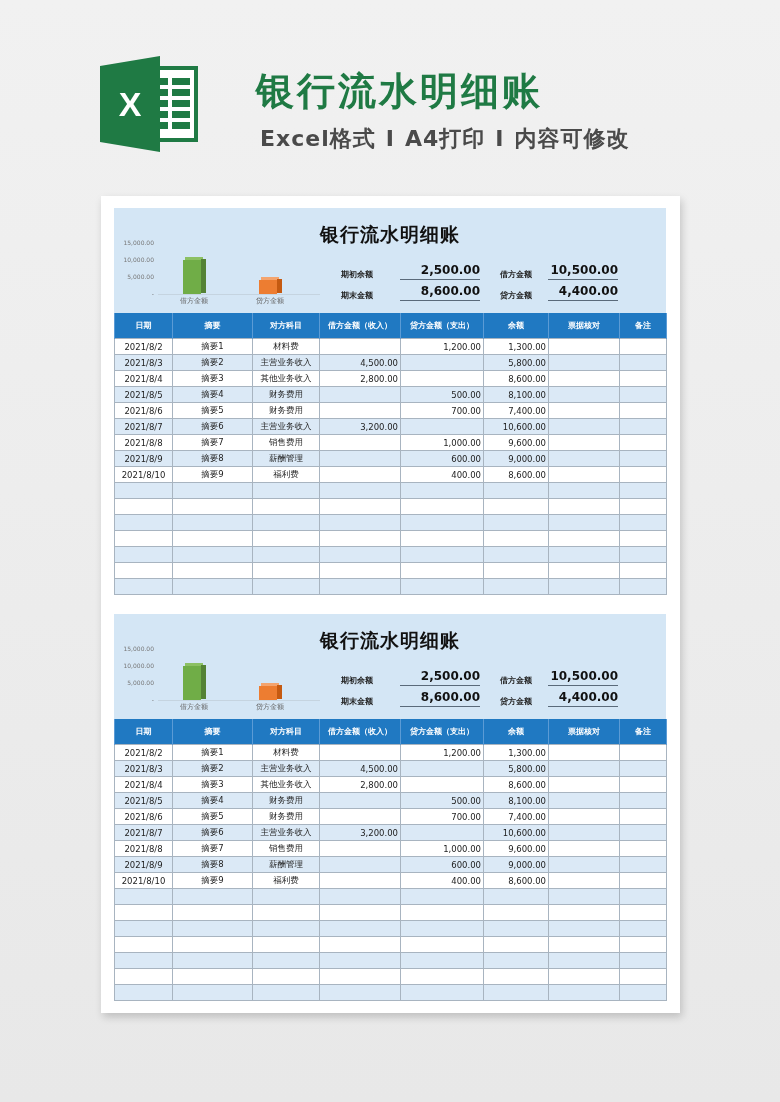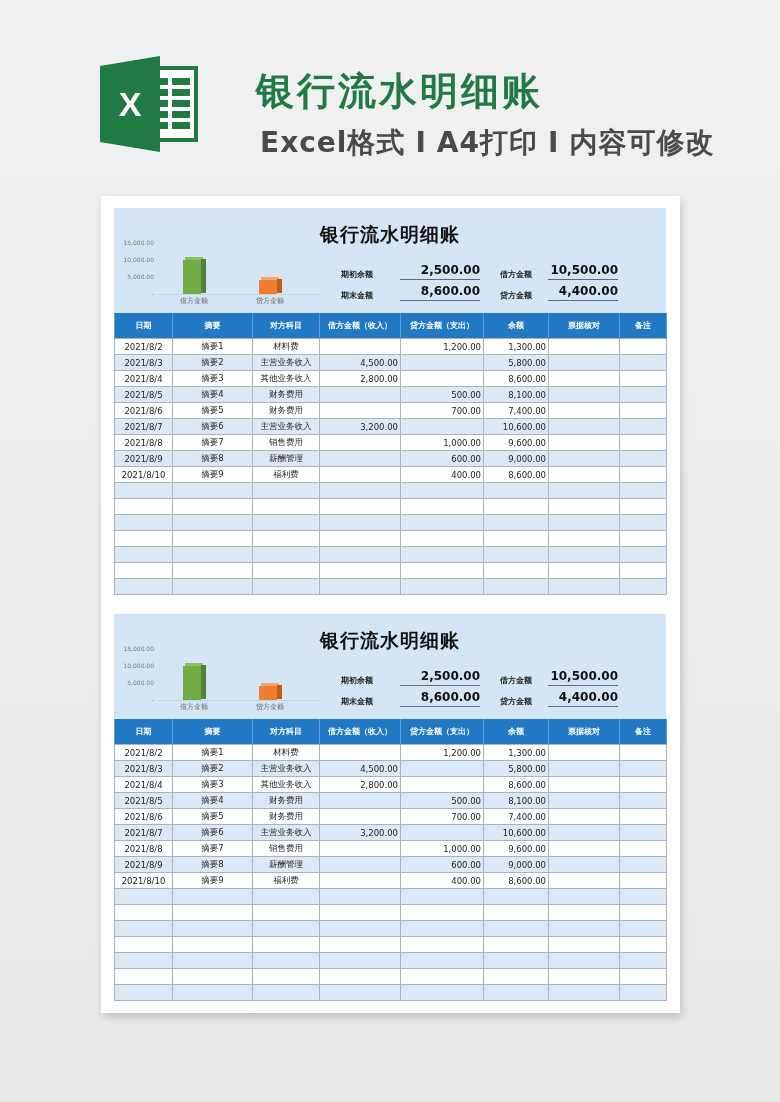--- a/index.html
+++ b/index.html
@@ -1,20 +1,20 @@
 <!DOCTYPE html>
 <html><head>
 <meta charset="utf-8">
 <style>
   html, body { margin:0; padding:0; }
   body { width:780px; height:1102px; background:#ececec; position:relative; overflow:hidden; font-family:"DejaVu Sans","Liberation Sans",sans-serif; }
   .bg { position:absolute; left:0; top:0; width:780px; height:1102px; background:linear-gradient(#f1f1f1,#e8e8e8); }
   .logo { position:absolute; left:100px; top:56px; width:100px; height:96px; }
   .main-title { position:absolute; left:256px; top:66px; font-size:38px; font-weight:bold; color:#1f7a44; letter-spacing:3px; white-space:nowrap; }
-  .subtitle { position:absolute; left:260px; top:124px; font-size:28px; font-weight:bold; color:#4a4a4a; letter-spacing:1px; white-space:nowrap; }
+  .subtitle { position:absolute; left:260px; top:124px; font-size:22px; font-weight:bold; color:#4a4a4a; letter-spacing:1px; white-space:nowrap; }
   .subtitle .sep { margin:0 10px; }
   .card { position:absolute; left:101px; top:196px; width:579px; height:817px; background:#fff; box-shadow:2px 4px 8px rgba(0,0,0,0.18); }
   .sheet { position:absolute; left:13px; width:552px; }
   .band { position:relative; height:105px; background:#d4e6f5; }
   .sheet-title { position:absolute; left:0; right:0; top:14px; text-align:center; font-size:19px; font-weight:bold; color:#111; letter-spacing:1px; }
   .yaxis { position:absolute; left:6px; font-size:6px; color:#777; width:34px; text-align:right; }
   .axisline { position:absolute; left:44px; width:162px; top:86px; height:1px; background:#c5d4e0; }
   .bar { position:absolute; }
   .bar .front { position:absolute; left:0; bottom:0; }
   .bar .side { position:absolute; bottom:2px; width:5px; }

